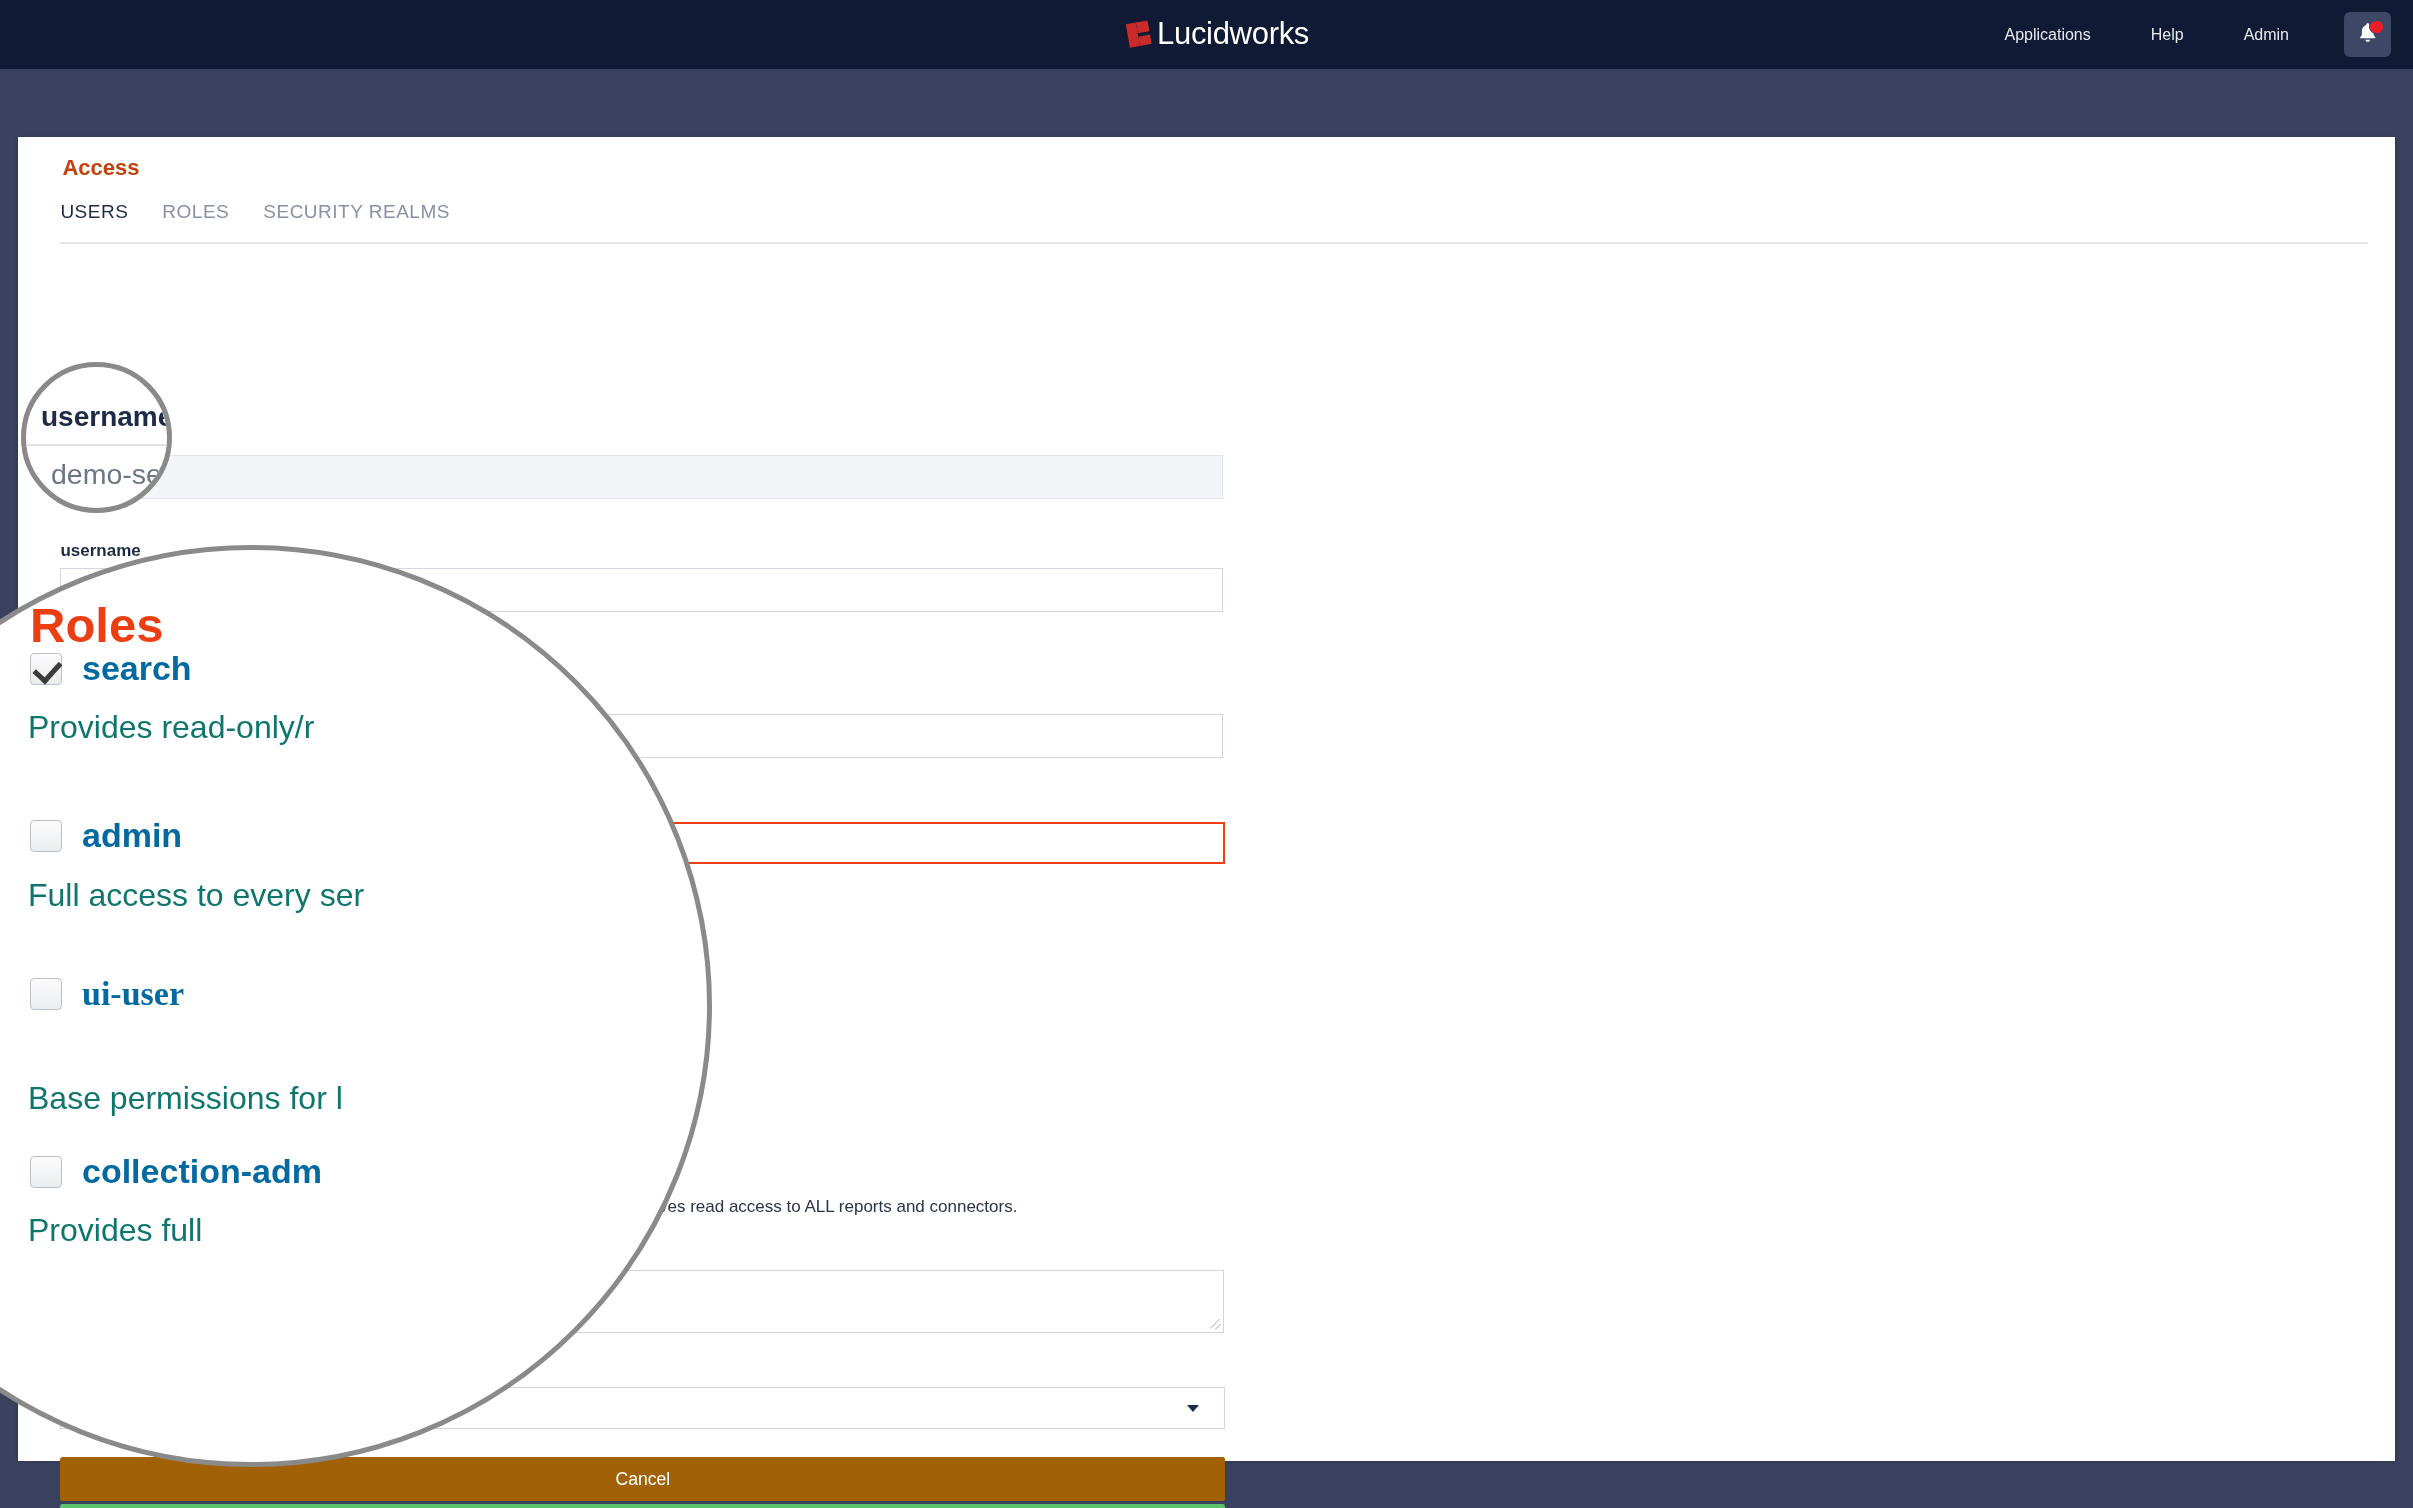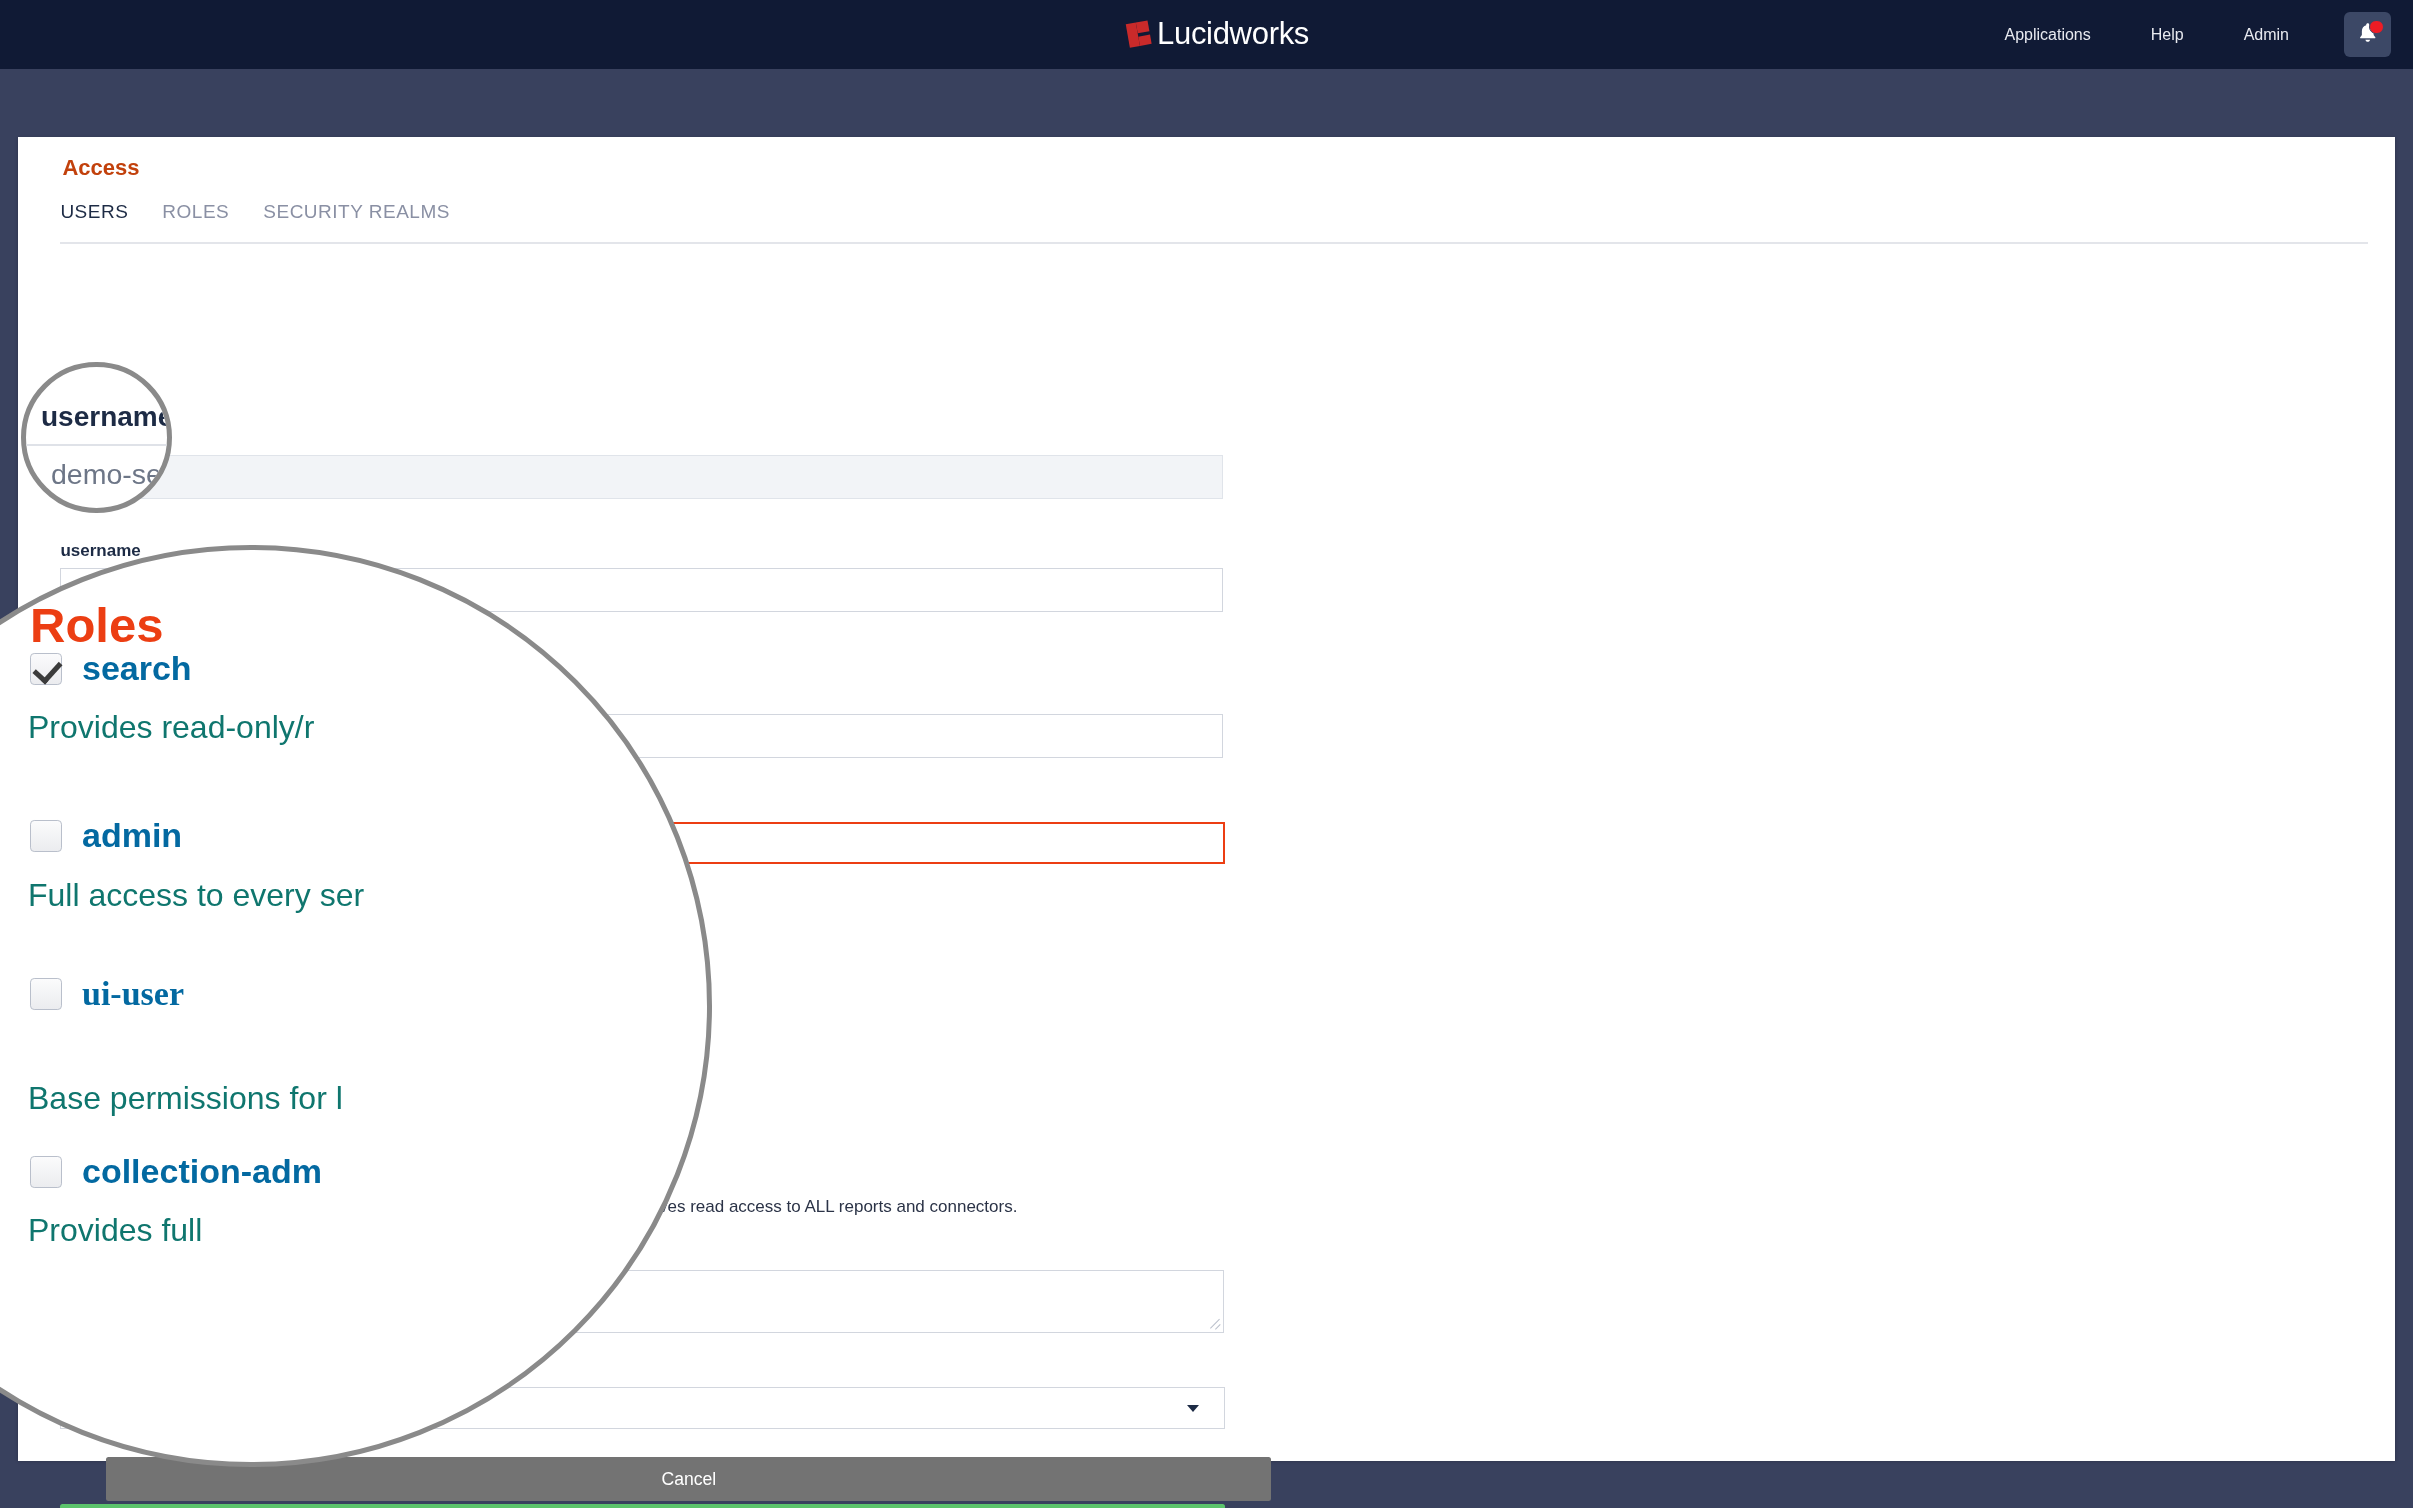--- a/index.html
+++ b/index.html
@@ -209,21 +209,21 @@
   .btn {
     position: absolute;
     height: 44px;
     border: none;
     color: #ffffff;
     font-size: 17.6px;
     font-family: "Liberation Sans", sans-serif;
     border-radius: 2.5px;
     cursor: pointer;
   }
-  .btn-cancel { background: #737373; margin-left: 46px; }
+  .btn-cancel { background: #a16207; }
   .btn-create { background: #5cc46c; }
 
   
   .role-desc {
     position: absolute;
     font-size: 17px;
     color: #2b3347;
     white-space: nowrap;
   }
 

